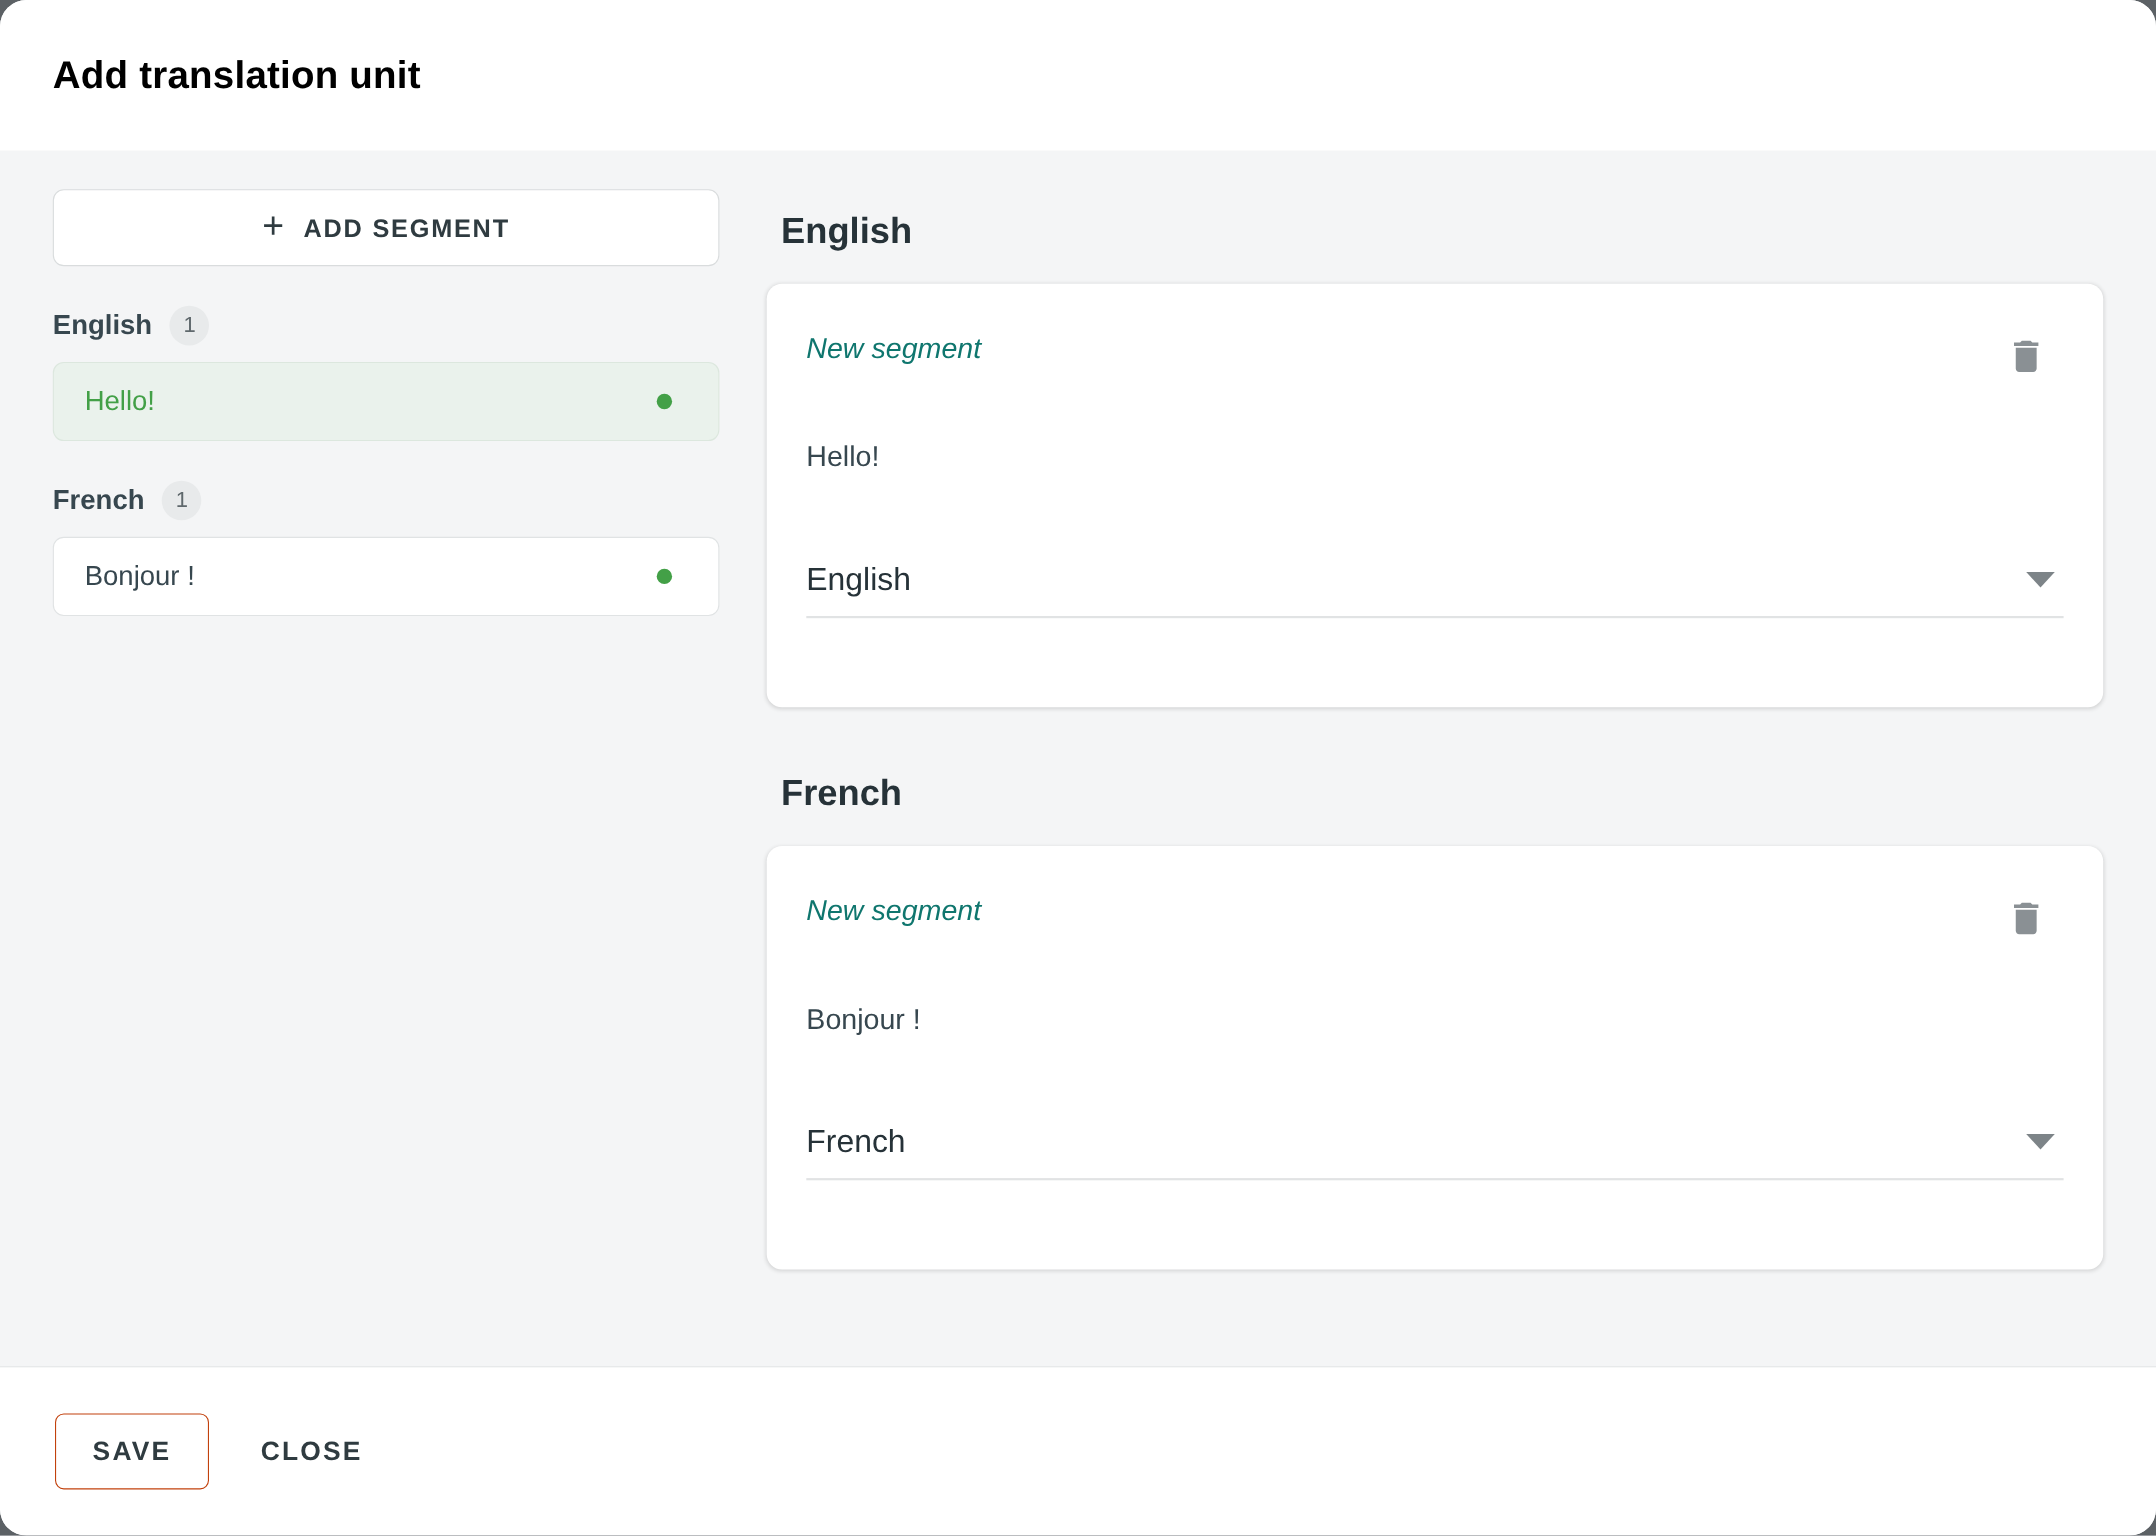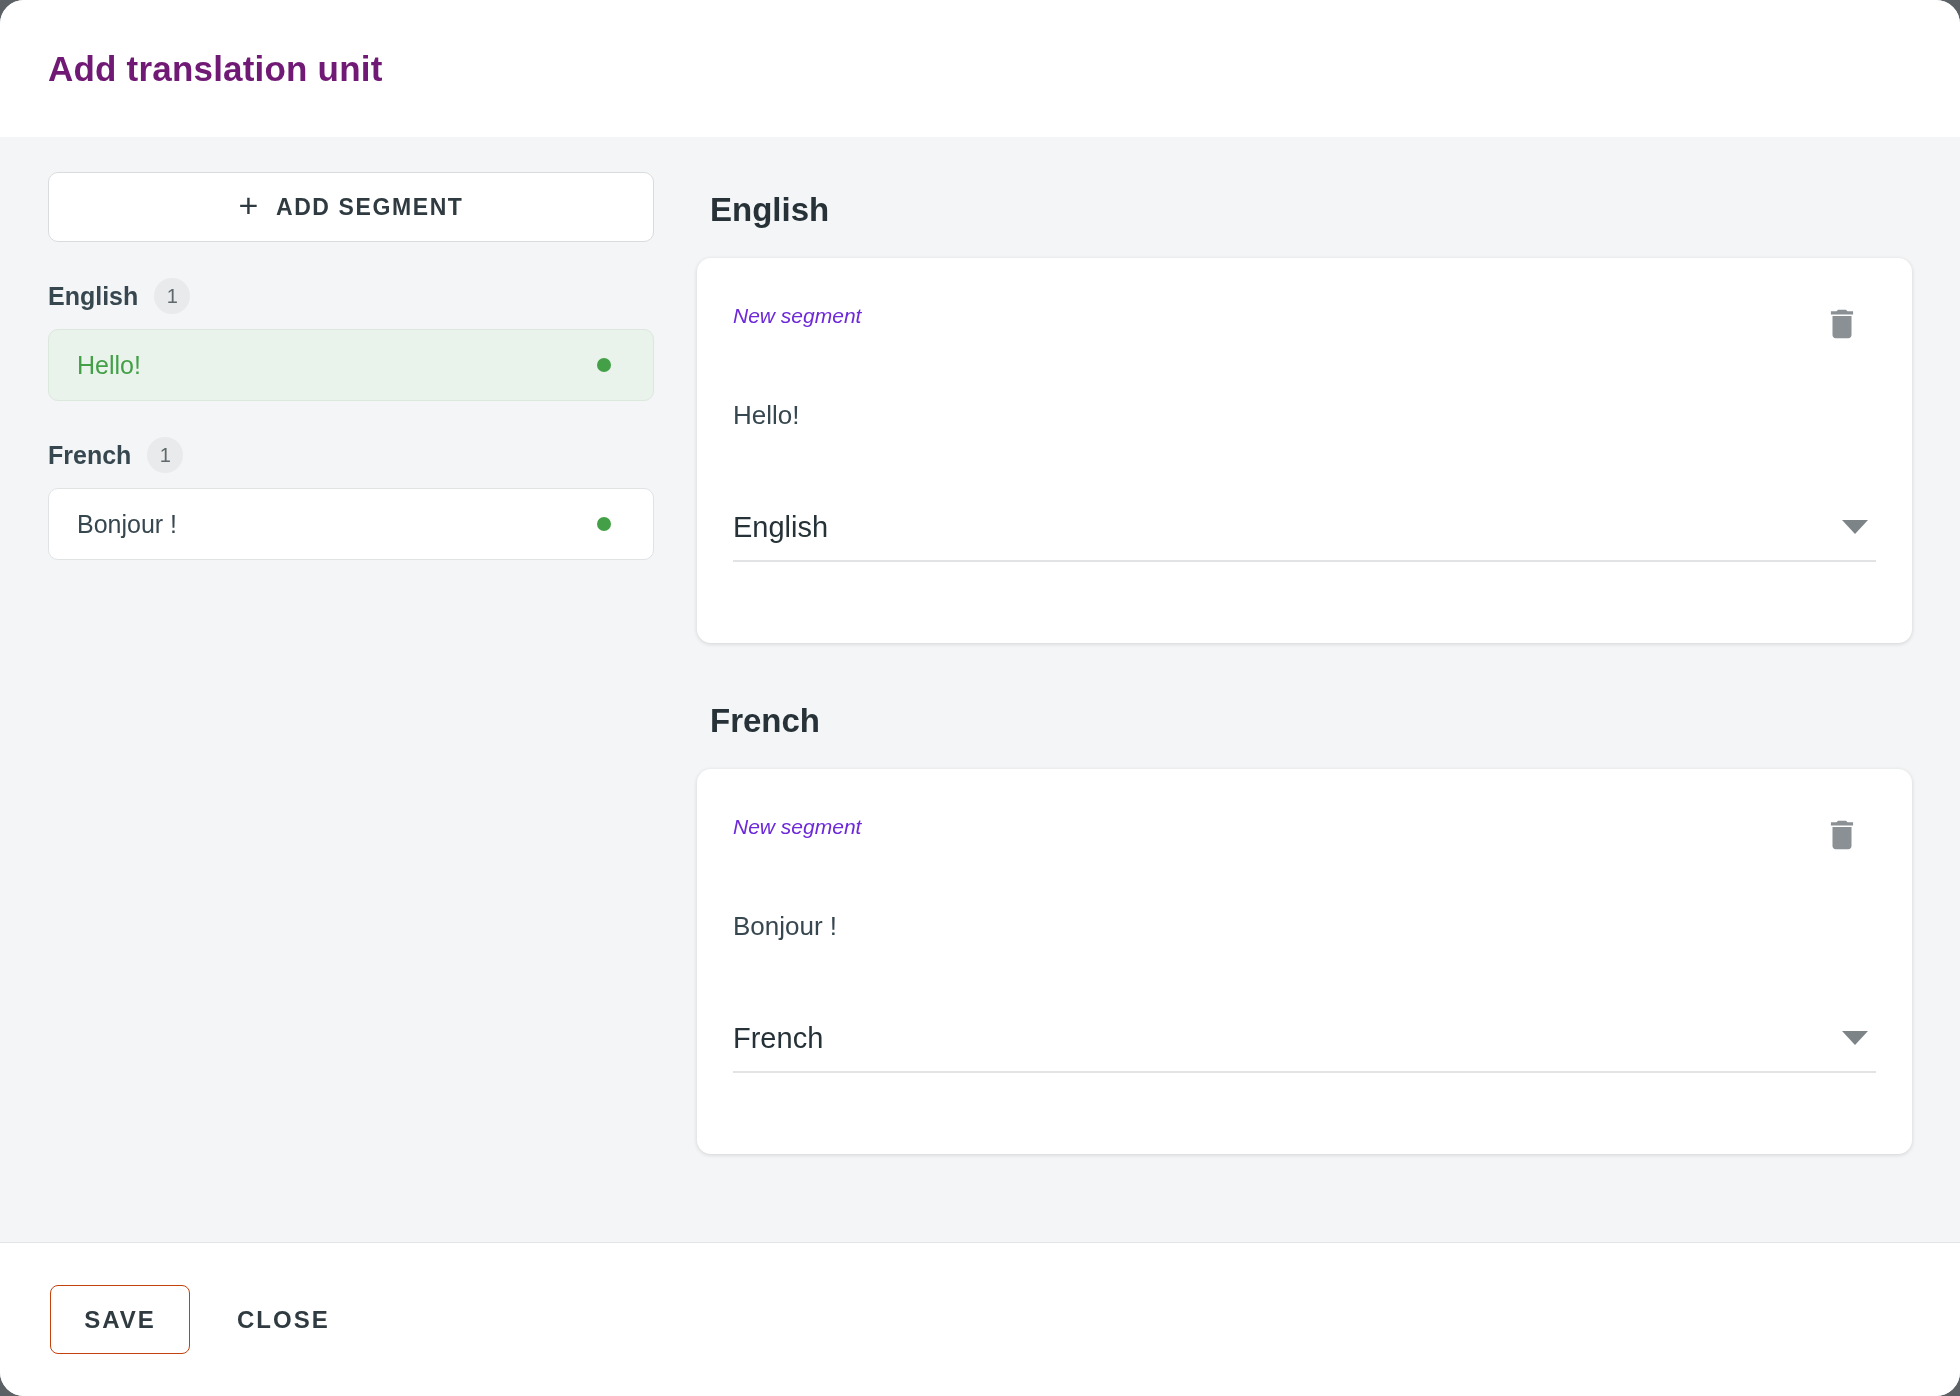--- a/index.html
+++ b/index.html
@@ -16,21 +16,21 @@
     overflow:hidden;
     display:flex; flex-direction:column;
     background:#f4f5f6;
   }
   
   .dlg-header {
     flex:none; height:137px; background:#ffffff;
     display:flex; align-items:center; padding:0 48px; box-sizing:border-box;
   }
   .dlg-title {
-    margin:0; font-size:35px; font-weight:600; color:#701a75; letter-spacing:0.2px;
+    margin:0; font-size:35px; font-weight:600; color:#000000; letter-spacing:0.2px;
   }
   
   .dlg-main {
     flex:1; display:flex; gap:43px;
     padding:35px 48px 0 48px; box-sizing:border-box;
     background:#f4f5f6; overflow:hidden;
   }
   
   .segments-panel { width:606px; flex:none; }
   .add-segment-btn {
@@ -67,21 +67,21 @@
     margin:18px 0 28px 13px; font-size:33px; font-weight:700; color:#263238; line-height:40px;
   }
   .section + .section .section-heading { margin-top:58px; }
   .seg-card {
     background:#ffffff; border-radius:14px;
     box-shadow:0 1px 4px rgba(0,0,0,0.14);
     height:385px; box-sizing:border-box;
     padding:40px 36px 0 36px;
   }
   .card-top-row { display:flex; justify-content:space-between; align-items:flex-start; height:36px; }
-  .new-segment-label { font-size:21px; font-style:italic; color:#6d28d9; line-height:36px; }
+  .new-segment-label { font-size:26px; font-style:italic; color:#0f766e; line-height:36px; }
   .trash-btn {
     background:none; border:none; padding:0; margin:2px 12px 0 0;
     width:44px; height:48px; cursor:pointer;
     display:flex; align-items:center; justify-content:center;
   }
   .trash-btn svg { width:38px; height:42px; fill:#8a9094; }
   .seg-text { margin-top:64px; font-size:26px; color:#37474f; line-height:34px; }
   .lang-select {
     margin-top:76px; padding-bottom:14px;
     border-bottom:2px solid #e1e3e4;

